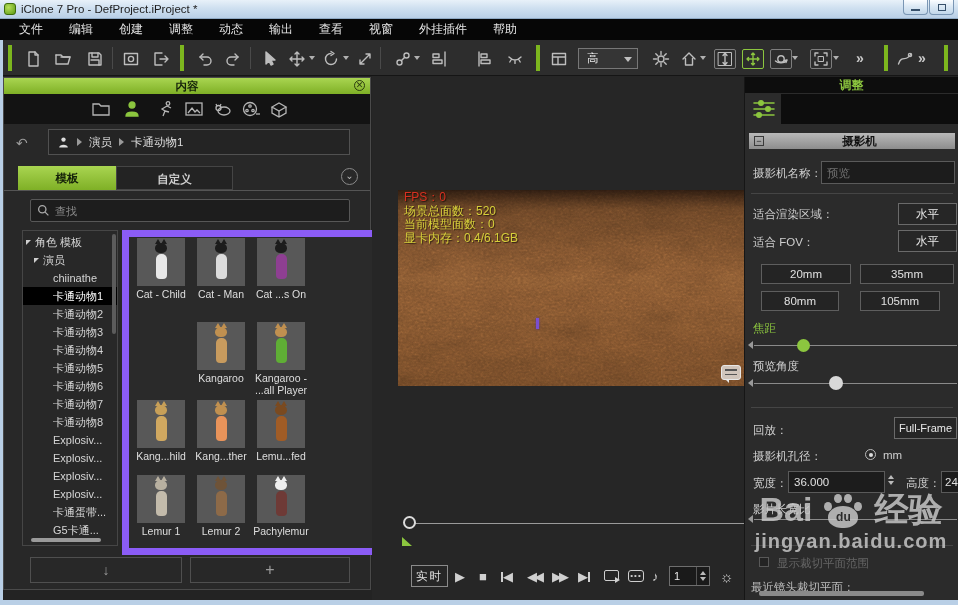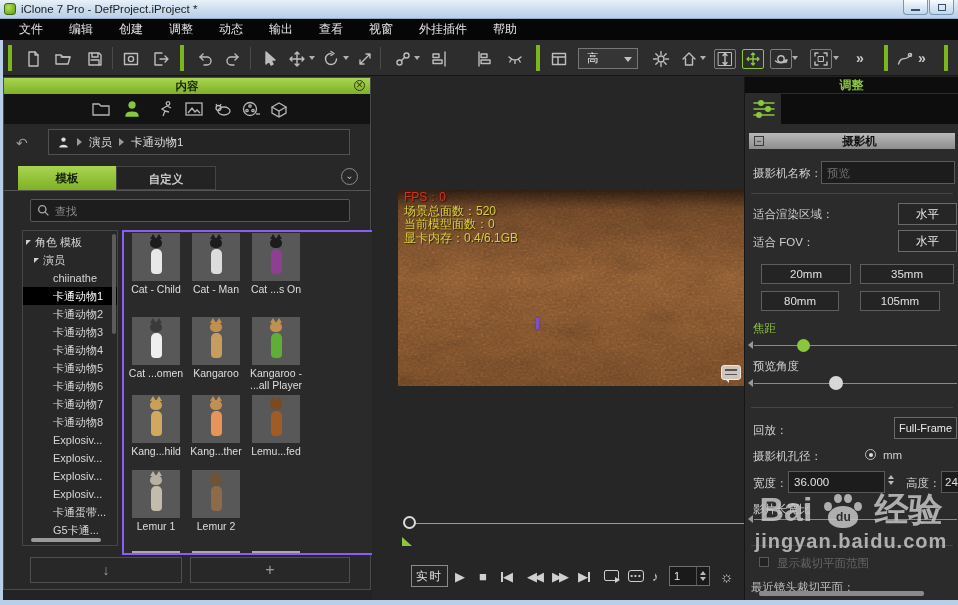--- a/index.html
+++ b/index.html
@@ -48,21 +48,21 @@
 .searchbox input{background:transparent;border:none;outline:none;color:#ccc;font-size:11px;width:270px}
 .searchbox input::placeholder{color:#8a8a8a}
 .treebox{position:absolute;left:18px;top:152px;width:96px;height:316px;border:1px solid #464646;overflow:hidden}
 .trow{position:relative;height:18px;line-height:18px;font-size:11px;color:#d5d5d5;white-space:nowrap}
 .trow.lvl0{padding-left:12px}.trow.lvl1{padding-left:20px}.trow.lvl2{padding-left:30px}
 .trow.lvl0::before,.trow.lvl1::before{content:"";position:absolute;top:7px;border-top:5px solid #cfcfcf;border-right:5px solid transparent}
 .trow.lvl0::before{left:3px}.trow.lvl1::before{left:11px}
 .trow.selected{background:#000;color:#fff}
 .tree-vscroll{position:absolute;right:1px;top:3px;width:4px;height:100px;background:#5c5c5c;border-radius:2px}
 .tree-hscroll{position:absolute;left:8px;bottom:3px;width:70px;height:4px;background:#9a9a9a;border-radius:2px}
-.gridbox{position:absolute;left:118px;top:152px;width:270px;height:325px;border:2px solid #8b5cf6;overflow:hidden;background:#2a2a2a}
+.gridbox{position:absolute;left:118px;top:152px;width:270px;height:325px;border:7px solid #8b5cf6;overflow:hidden;background:#2a2a2a}
 .gcell{position:absolute;width:58px;text-align:center}
 .thumb{width:48px;height:48px;background:#585858;margin:0 auto;position:relative}
 .tlabel{font-size:10.5px;color:#dedede;line-height:11.5px;margin-top:3px}
 .fig{position:absolute;left:50%;top:5px;transform:translateX(-50%);width:16px}
 .fig-head{display:block;width:12px;height:10px;margin:0 auto;background:currentColor;border-radius:50% 50% 45% 45%;position:relative}
 .fig-head::before,.fig-head::after{content:"";position:absolute;top:-4px;border-left:3px solid transparent;border-right:3px solid transparent;border-bottom:5px solid}
 .fig-head::before{left:0}.fig-head::after{right:0}
 .fig-body{display:block;width:11px;height:25px;margin:1px auto 0;background:currentColor;border-radius:5px 5px 4px 4px}
 .grid-vtrack{position:absolute;right:0;top:0;width:7px;height:100%;background:#303030}
 .grid-vthumb{position:absolute;right:1px;top:2px;width:5px;height:130px;background:#828282;border-radius:2px}
@@ -372,21 +372,21 @@
     <svg width="13" height="13" viewBox="0 0 18 18">
         <circle cx="9" cy="5" r="3" fill="#ddd"></circle>
         <path d="M3 16c0-5 12-5 12 0z" fill="#ddd"></path>
       </svg>
     <i class="crumb-sep"></i>
     <span>演员</span>
     <i class="crumb-sep"></i>
     <span>卡通动物1</span>
   </div>
   <div class="ltab green" style="left:14px;width:98px">模板</div>
-  <div class="ltab dark" style="left:112px;width:100px">自定义</div>
+  <div class="ltab dark" style="left:112px;width:117px">自定义</div>
   <div class="tab-underline"></div>
   <div class="chev-circle">⌄</div>
   <div class="searchbox">
     <svg viewBox="0 0 16 16">
         <circle cx="6.5" cy="6.5" r="4.5"></circle>
         <path d="M10 10l4 4"></path>
       </svg>
     <input placeholder="查找" style="">
   </div>
 
@@ -437,29 +437,20 @@
     <div class="gcell" style="left:123px;top:1px">
         <div class="thumb">
           <div class="fig">
             <span class="fig-head" style="color: rgb(28, 28, 28);"></span>
             <span class="fig-body" style="color: rgb(142, 63, 146);"></span>
           </div>
         </div>
         <div class="tlabel">Cat ...s On</div>
       </div>
 
-    <div class="gcell" style="left:3px;top:85px">
-        <div class="thumb">
-          <div class="fig">
-            <span class="fig-head" style="color: rgb(58, 58, 58);"></span>
-            <span class="fig-body" style="color: rgb(239, 239, 239);"></span>
-          </div>
-        </div>
-        <div class="tlabel">Cat ...omen</div>
-      </div>
     <div class="gcell" style="left:63px;top:85px">
         <div class="thumb">
           <div class="fig">
             <span class="fig-head" style="color: rgb(192, 144, 80);"></span>
             <span class="fig-body" style="color: rgb(200, 155, 94);"></span>
           </div>
         </div>
         <div class="tlabel">Kangaroo</div>
       </div>
     <div class="gcell" style="left:123px;top:85px">
@@ -510,20 +501,29 @@
         <div class="tlabel">Lemur 1</div>
       </div>
     <div class="gcell" style="left:63px;top:238px">
         <div class="thumb">
           <div class="fig">
             <span class="fig-head" style="color: rgb(110, 83, 56);"></span>
             <span class="fig-body" style="color: rgb(141, 106, 72);"></span>
           </div>
         </div>
         <div class="tlabel">Lemur 2</div>
+      </div>
+    <div class="gcell" style="left:123px;top:238px">
+        <div class="thumb">
+          <div class="fig">
+            <span class="fig-head" style="color: rgb(238, 238, 238);"></span>
+            <span class="fig-body" style="color: rgb(110, 58, 54);"></span>
+          </div>
+        </div>
+        <div class="tlabel">Pachylemur</div>
       </div>
 
     <div class="thumb-top" style="left:8px;top:319px"></div>
     <div class="thumb-top" style="left:68px;top:319px"></div>
     <div class="thumb-top" style="left:128px;top:319px"></div>
     <div class="grid-vtrack"></div>
     <div class="grid-vthumb"></div>
   </div>
 
   <div class="lp-btn" style="left:26px;width:152px">↓</div>

